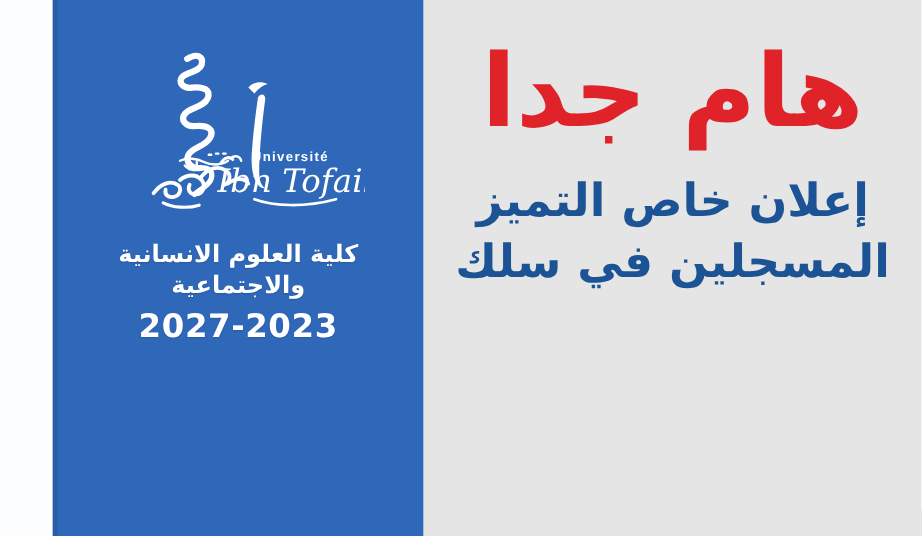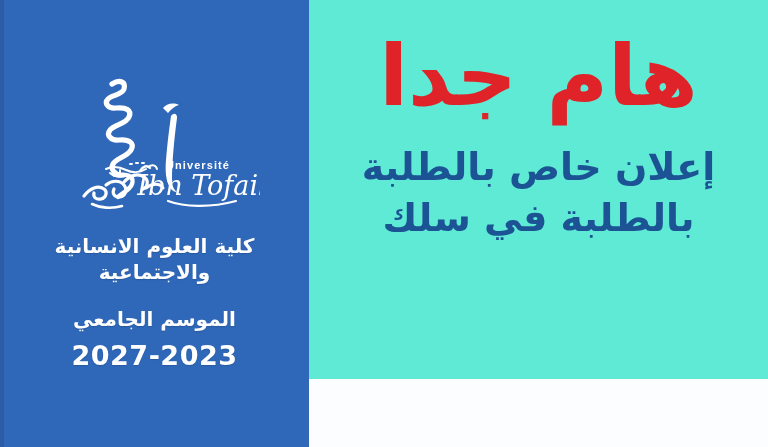--- a/index.html
+++ b/index.html
@@ -26,22 +26,23 @@
   .blue-panel {
     position: relative;
     width: 309px;
     height: 447px;
     background: #2f68b8;
     box-sizing: border-box;
     display: flex;
     flex-direction: column;
     align-items: center;
     justify-content: flex-start;
-    padding-top: 68px;
+    padding-top: 33px;
     flex: 0 0 309px;
+    margin-left: 44px;
   }
   .blue-panel::before {
     content: "";
     position: absolute;
     top: 0;
     right: 100%;
     margin-right: -4px;
     width: 4px;
     height: 100%;
     background: #2a5ca8;
@@ -83,22 +84,22 @@
     font-size: 27px;
     margin-top: 6px;
     direction: ltr;
     letter-spacing: 0.5px;
   }
 
   
   .white-panel {
     position: relative;
     flex: 1 1 auto;
-    height: 379px;
-    background: #5eead4;
+    height: 447px;
+    background: #e5e5e5;
     display: flex;
     flex-direction: column;
     align-items: center;
     justify-content: flex-start;
     padding-top: 34px;
     box-sizing: border-box;
   }
 
   .headline {
     color: #e02329;
@@ -170,30 +171,29 @@
 
         <text x="148" y="101" fill="#ffffff" font-size="11" font-weight="bold" font-family="'Liberation Sans', sans-serif" text-anchor="middle" letter-spacing="1.1">Université</text>
 
         <text x="152" y="127" fill="#ffffff" font-size="27" font-family="'DejaVu Serif', serif" font-style="italic" text-anchor="middle">Ibn Tofail</text>
         <path d="M118 133 C 134 139, 160 140, 186 133" fill="none" stroke="#ffffff" stroke-width="2.2" stroke-linecap="round"></path>
       </svg>
     </div>
 
     <div class="panel-text faculty-name">كلية العلوم الانسانية والاجتماعية</div>
 
-    <div class="panel-text season-label">الموسم الجامعي</div>
 
     <div class="panel-text season-years">2027-2023</div>
 
   </aside>
 
   <main class="white-panel">
 
     <h1 class="headline">هام جدا</h1>
 
     <div class="body-text">
-      <span class="body-line">إعلان خاص بالطلبة</span>
-      <span class="body-line">بالطلبة في سلك</span>
+      <span class="body-line">إعلان خاص التميز</span>
+      <span class="body-line">المسجلين في سلك</span>
     </div>
 
   </main>
 
 </div>
 
 </body></html>

